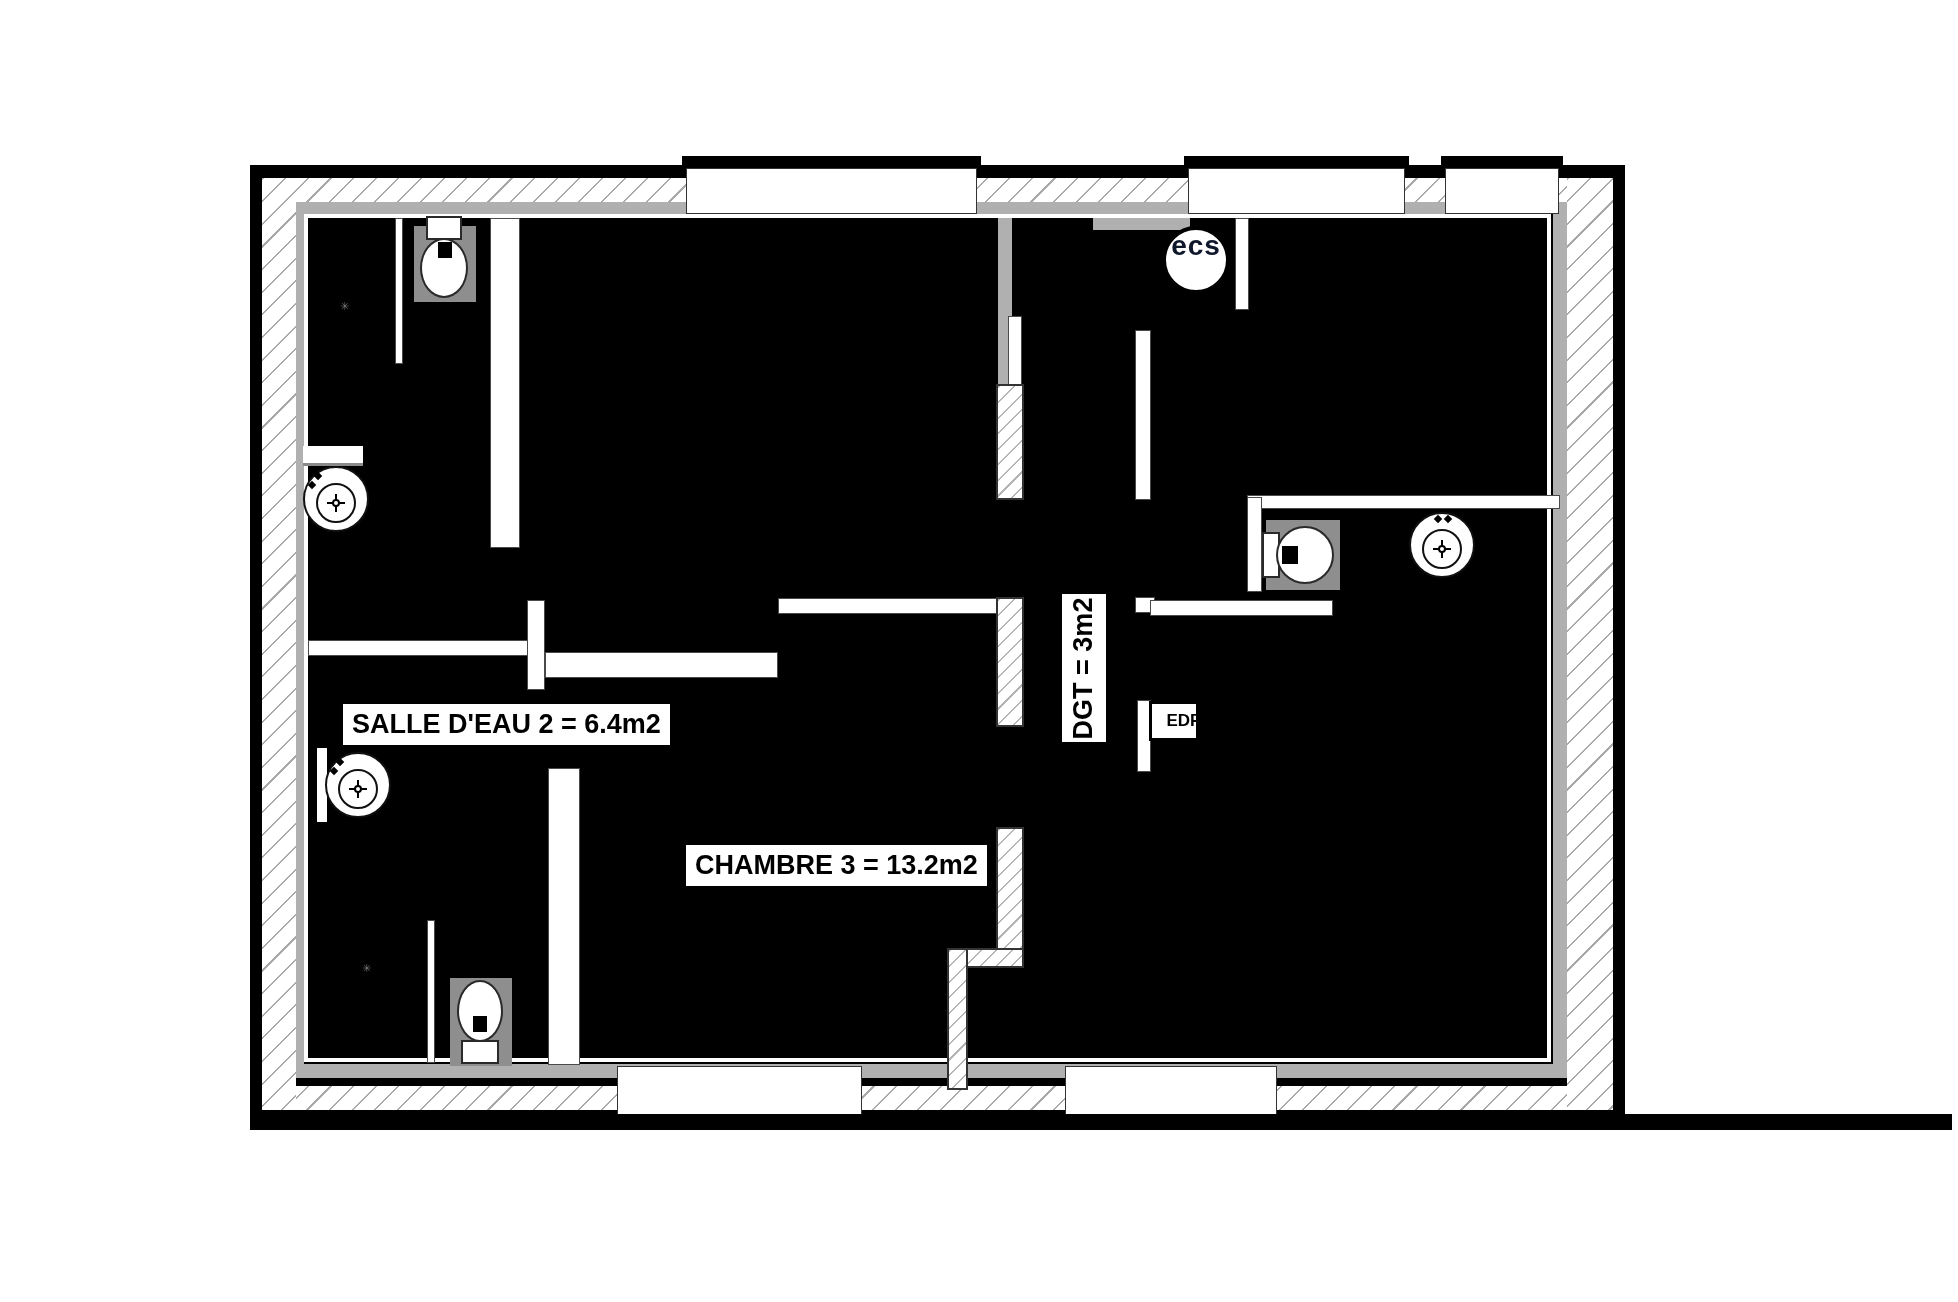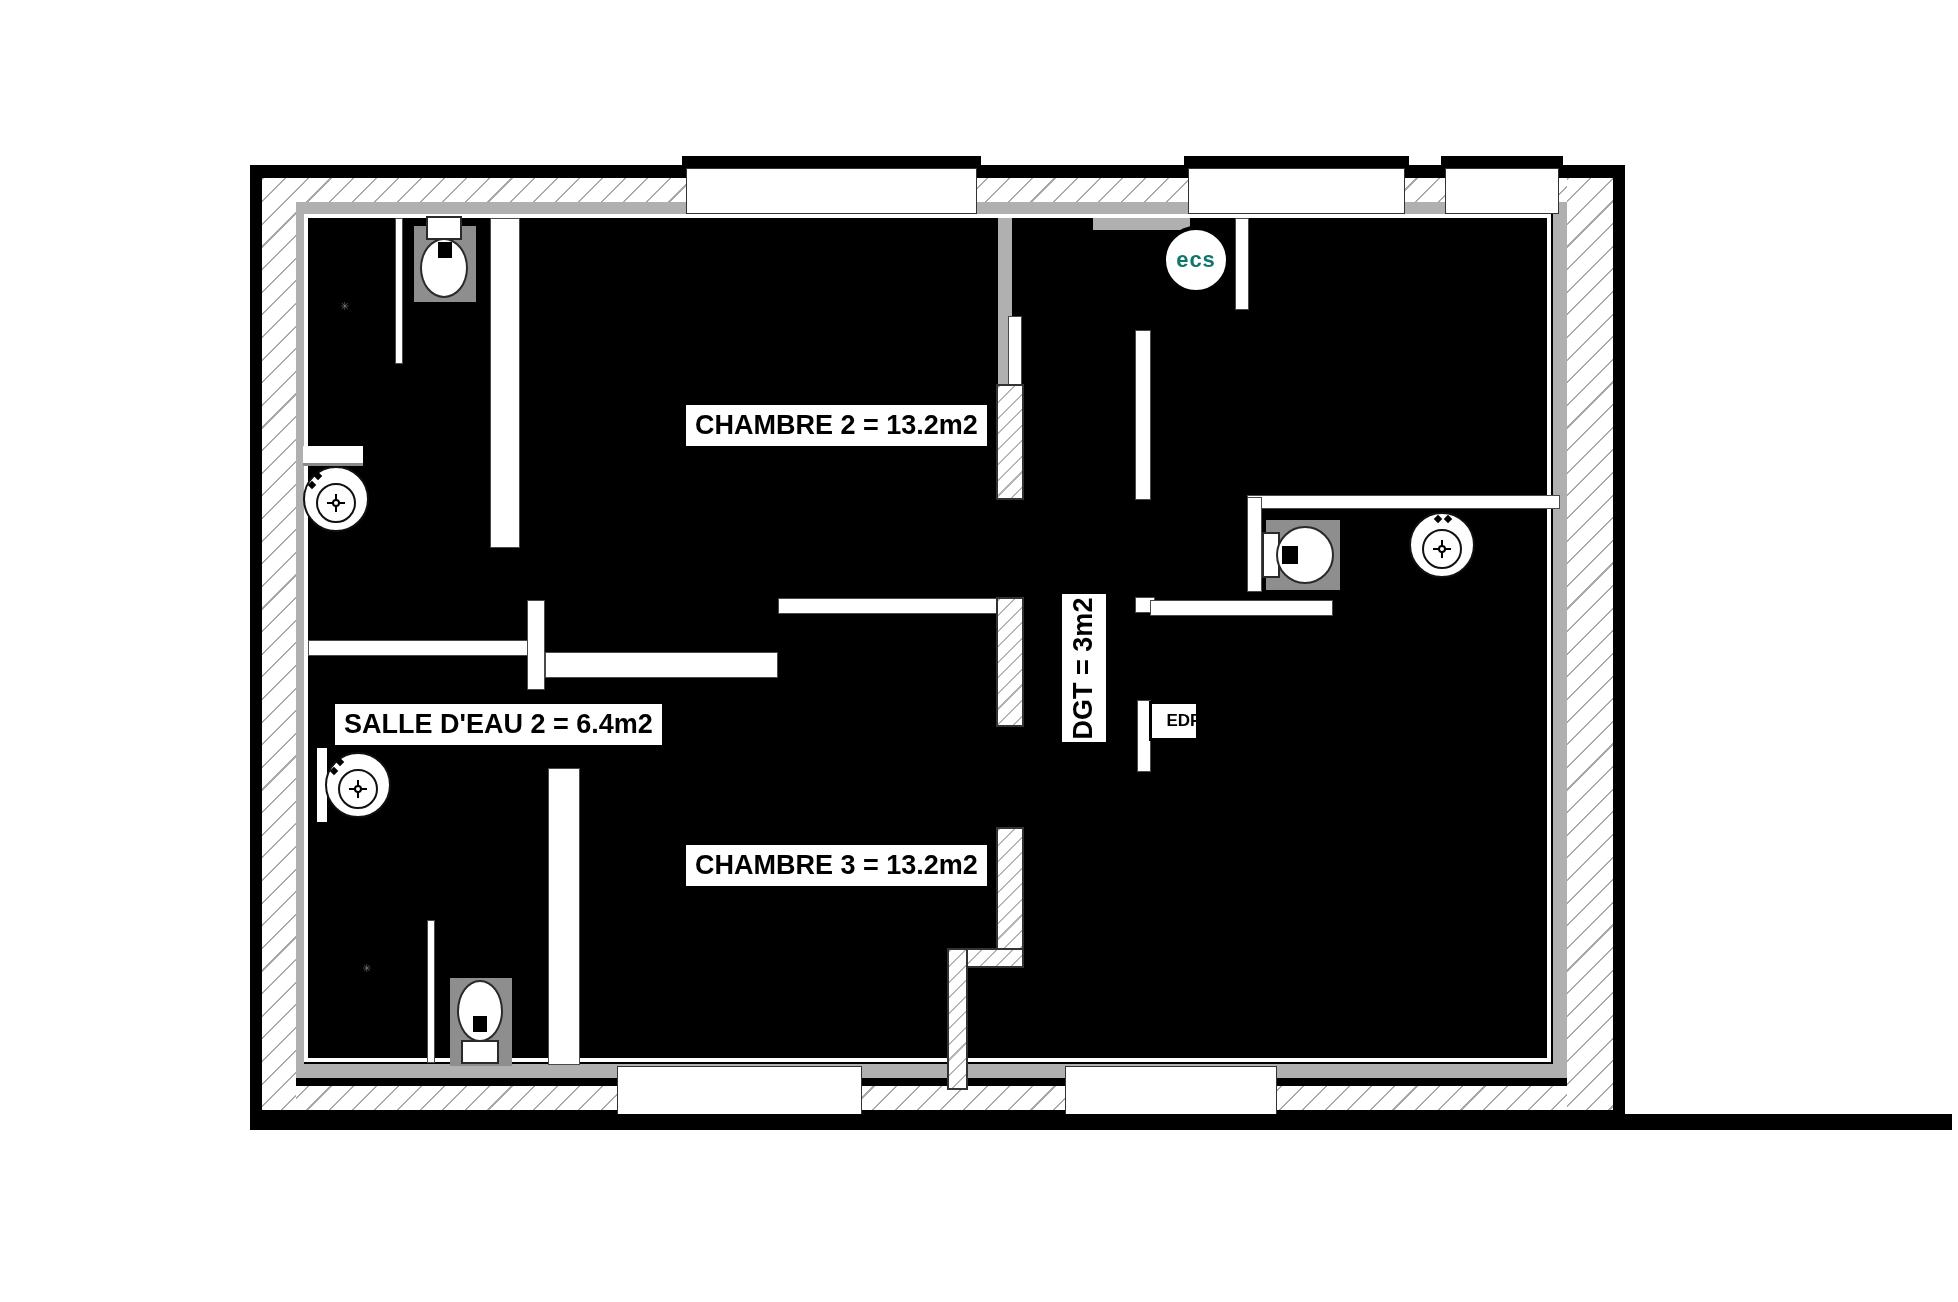--- a/index.html
+++ b/index.html
@@ -15,22 +15,22 @@
   .pier{border:2px solid #333;box-sizing:border-box;
         background-color:#fff;
         background-image:repeating-linear-gradient(135deg,#b5b5b5 0px,#b5b5b5 1.5px,transparent 1.5px,transparent 11px);}
   .win{background:#fff;border:1px solid #333;box-sizing:border-box;}
   .halo{background:#8e8e8e;}
   .label{position:absolute;background:#fff;color:#000;font-weight:bold;font-size:27px;
          line-height:1;padding:7px 9px;white-space:nowrap;}
   .label-v{position:absolute;background:#fff;display:flex;align-items:center;justify-content:center;}
   .label-v span{transform:rotate(-90deg);font-weight:bold;font-size:27px;white-space:nowrap;color:#000;}
   .circle-badge{position:absolute;background:#fff;border:4px solid #000;border-radius:50%;
-                display:flex;align-items:center;justify-content:center;
-                font-weight:bold;font-size:22px;color:#0f766e;box-sizing:border-box;letter-spacing:1px;}
+                display:flex;justify-content:center;
+                font-weight:bold;font-size:28px;color:#0f172a;box-sizing:border-box;letter-spacing:1px;}
   .edf-box{position:absolute;background:#fff;border:3px solid #000;box-sizing:border-box;
            display:flex;align-items:center;justify-content:center;font-weight:bold;font-size:17px;color:#000;}
   .toilet-tank{position:absolute;background:#fff;border:2px solid #2a2a2a;box-sizing:border-box;}
   .toilet-bowl{position:absolute;background:#fff;border:2px solid #2a2a2a;border-radius:50%;box-sizing:border-box;}
   .toilet-notch{position:absolute;background:#000;}
   .sink{position:absolute;background:#fff;border:2px solid #111;border-radius:50%;box-sizing:border-box;}
   .basin{position:absolute;left:11px;top:15px;width:40px;height:40px;background:#fff;border:2px solid #111;
          border-radius:50%;box-sizing:border-box;}
   .cx{position:absolute;left:50%;top:50%;width:18px;height:2px;background:#000;transform:translate(-50%,-50%);}
   .cy{position:absolute;left:50%;top:50%;width:2px;height:18px;background:#000;transform:translate(-50%,-50%);}
@@ -145,20 +145,19 @@
     </b>
   </div>
 
   <div class="circle-badge" style="left:1162px;top:226px;width:68px;height:68px;">
     <span>ecs</span>
   </div>
   <div class="edf-box" style="left:1149px;top:701px;width:50px;height:40px;padding-left:19px;">
     <span>EDF</span>
   </div>
 
-  <div class="label" style="left:335px;top:704px;">SALLE D'EAU 2 = 6.4m2</div>
-  <div class="label" style="left:686px;top:405px;">CHAMBRE 2 = 13.2m2</div>
+  <div class="label" style="left:343px;top:704px;">SALLE D'EAU 2 = 6.4m2</div>
   <div class="label" style="left:686px;top:845px;">CHAMBRE 3 = 13.2m2</div>
   <div class="label-v" style="left:1062px;top:594px;width:44px;height:148px;">
     <span>DGT = 3m2</span>
   </div>
 
 </div>
 
 </body></html>

